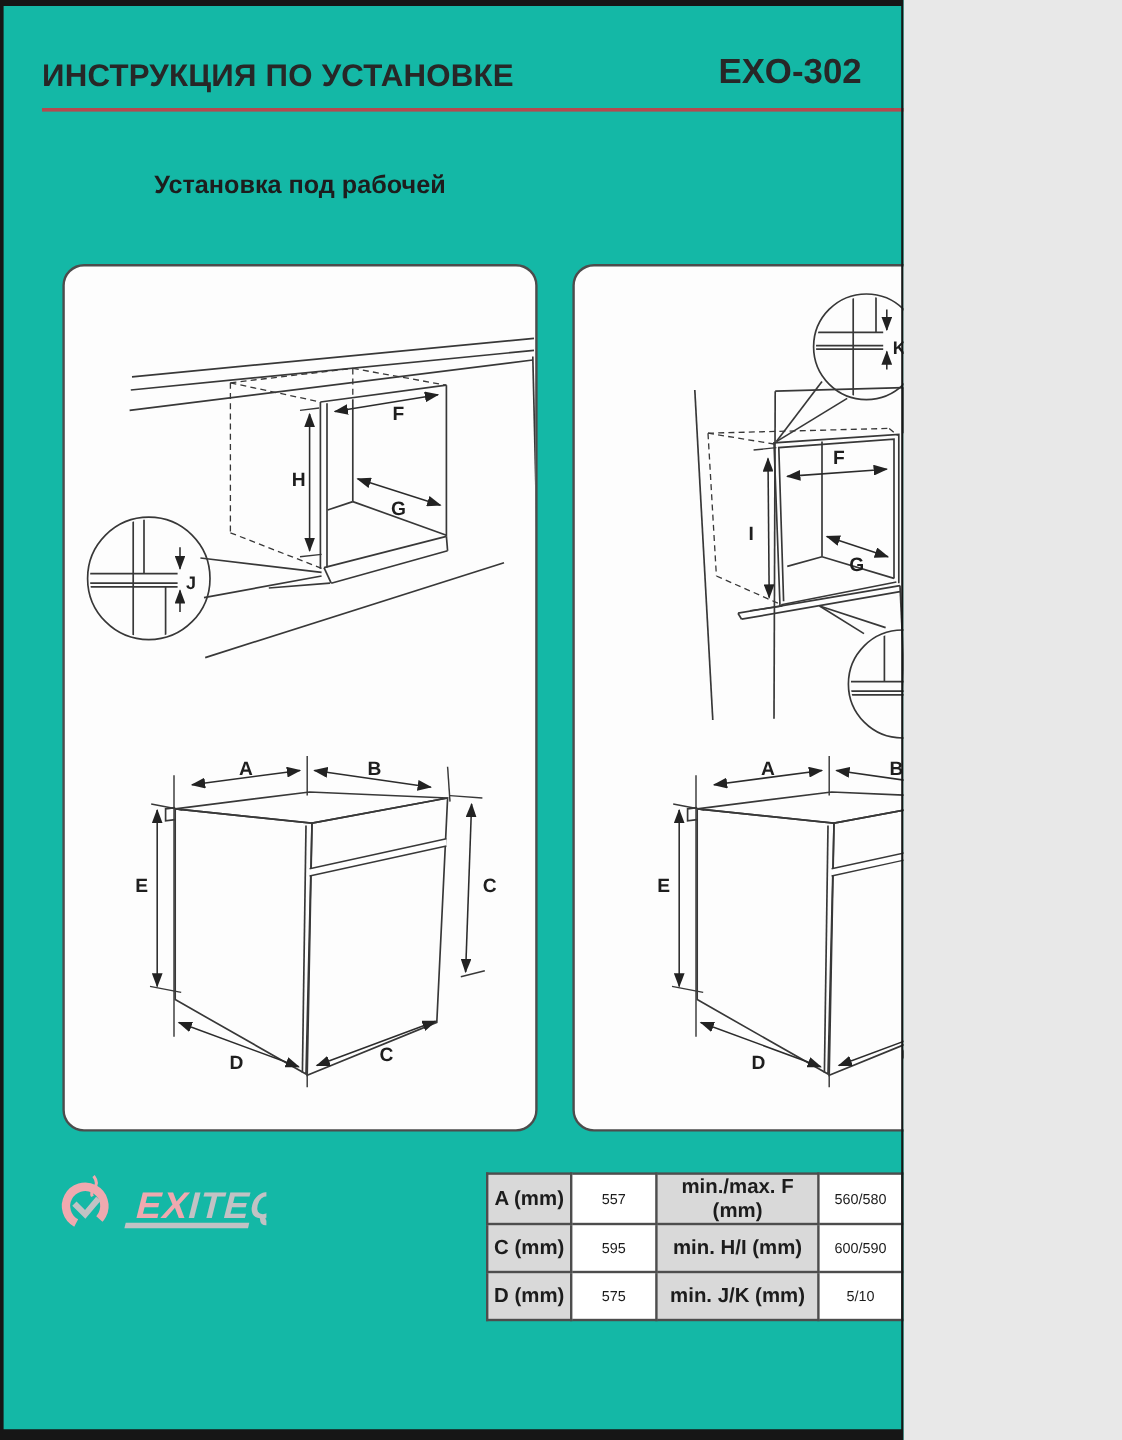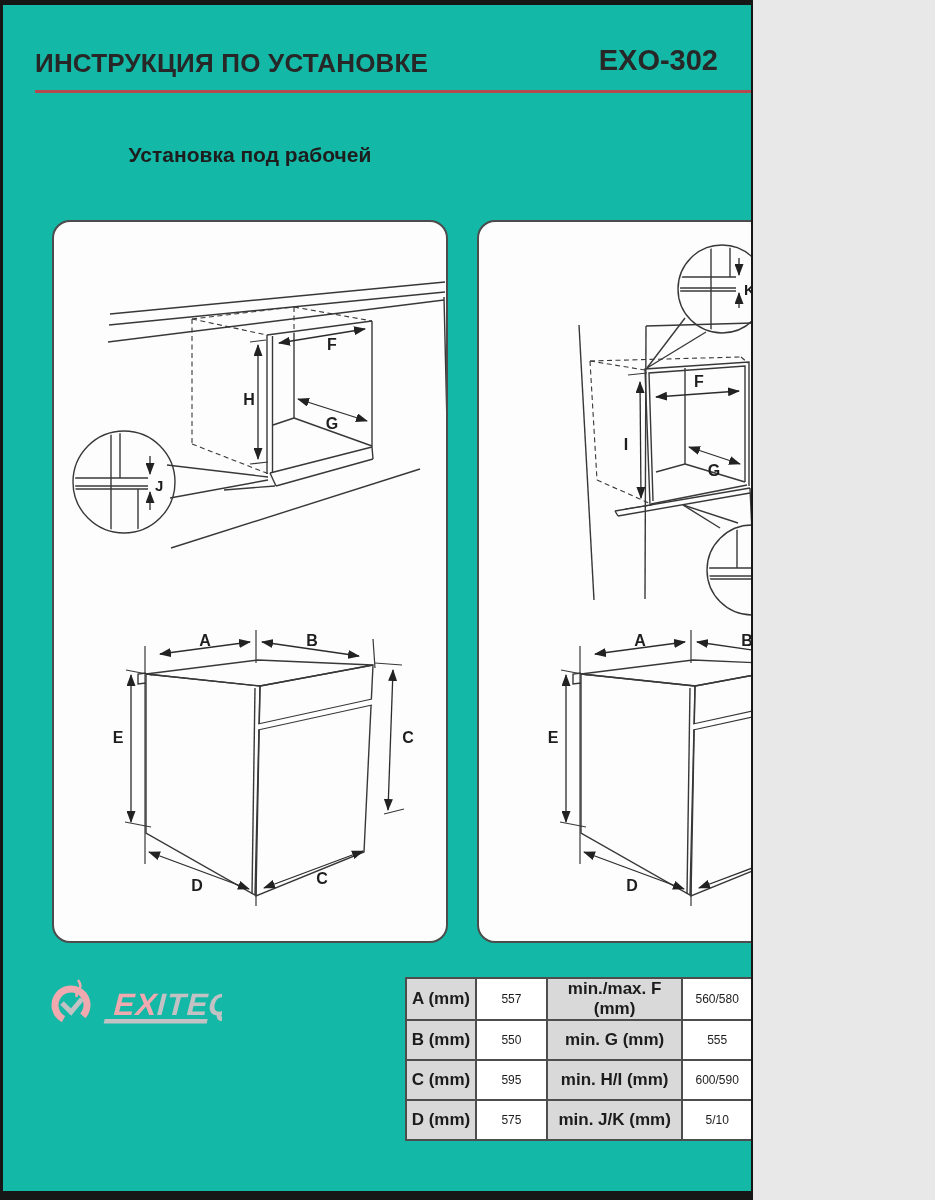--- a/index.html
+++ b/index.html
@@ -273,26 +273,20 @@
         <col style="width:88px">
       </colgroup>
     <tbody>
       <tr>
         <td class="lbl">A (mm)</td>
         <td class="val">557</td>
         <td class="lbl">min./max. F (mm)</td>
         <td class="val">560/580</td>
       </tr>
       <tr>
-        <td class="lbl">B (mm)</td>
-        <td class="val">550</td>
-        <td class="lbl">min. G (mm)</td>
-        <td class="val">555</td>
-      </tr>
-      <tr>
         <td class="lbl">C (mm)</td>
         <td class="val">595</td>
         <td class="lbl">min. H/I (mm)</td>
         <td class="val">600/590</td>
       </tr>
       <tr>
         <td class="lbl">D (mm)</td>
         <td class="val">575</td>
         <td class="lbl">min. J/K (mm)</td>
         <td class="val">5/10</td>

